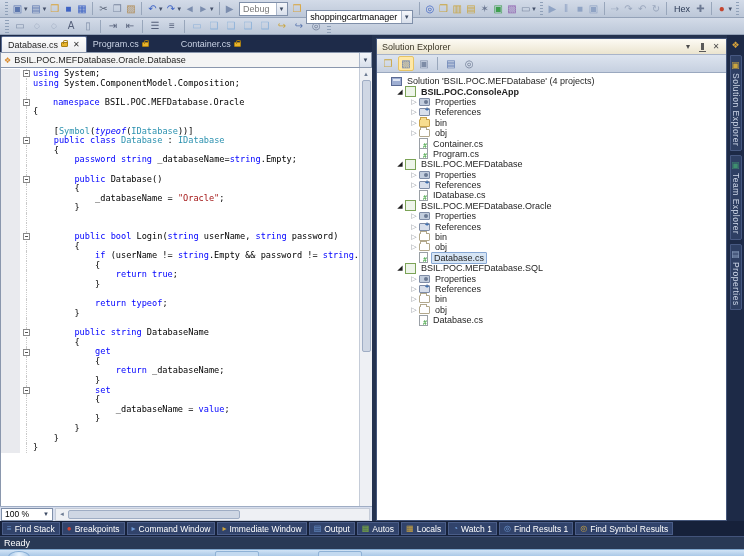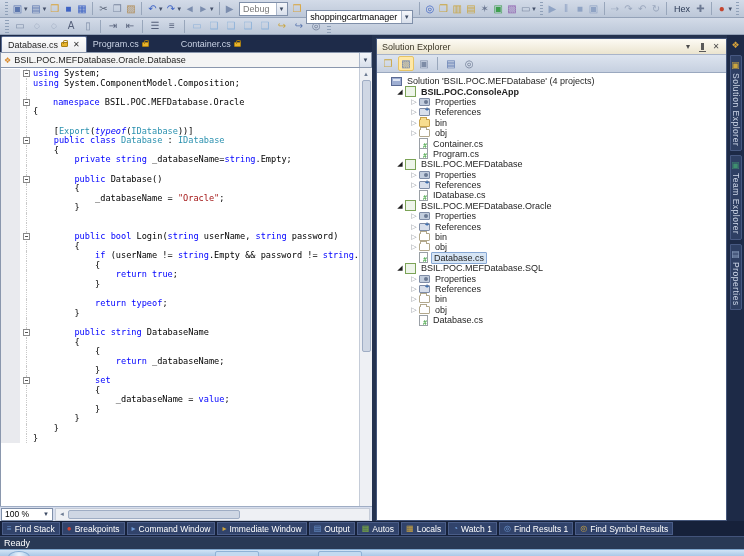--- a/index.html
+++ b/index.html
@@ -256,38 +256,38 @@
             <span class="code"><span style="color: rgb(0, 0, 0);">{</span></span>
           </span>
           <span class="code-line">
             <span class="gut-ind"></span>
             <span class="gut-fold"></span>
             <span class="code"></span>
           </span>
           <span class="code-line">
             <span class="gut-ind"></span>
             <span class="gut-fold"></span>
-            <span class="code"><span style="color: rgb(0, 0, 0);">    [</span><span style="color: rgb(43, 145, 175);">Export</span><span style="color: rgb(0, 0, 0);">(</span><span style="color: rgb(0, 0, 255); font-style: italic;">typeof</span><span style="color: rgb(0, 0, 0);">(</span><span style="color: rgb(43, 145, 175);">IDatabase</span><span style="color: rgb(0, 0, 0);">))]</span></span>
+            <span class="code"><span style="color: rgb(0, 0, 0);">    [</span><span style="color: rgb(43, 145, 175);">Symbol</span><span style="color: rgb(0, 0, 0);">(</span><span style="color: rgb(0, 0, 255); font-style: italic;">typeof</span><span style="color: rgb(0, 0, 0);">(</span><span style="color: rgb(43, 145, 175);">IDatabase</span><span style="color: rgb(0, 0, 0);">))]</span></span>
           </span>
           <span class="code-line">
             <span class="gut-ind"></span>
             <span class="gut-fold">
               <span class="foldbox"></span>
             </span>
             <span class="code"><span style="color: rgb(0, 0, 0);">    </span><span style="color: rgb(0, 0, 255);">public</span><span style="color: rgb(0, 0, 0);"> </span><span style="color: rgb(0, 0, 255);">class</span><span style="color: rgb(0, 0, 0);"> </span><span style="color: rgb(43, 145, 175);">Database</span><span style="color: rgb(0, 0, 0);"> : </span><span style="color: rgb(43, 145, 175);">IDatabase</span></span>
           </span>
           <span class="code-line">
             <span class="gut-ind"></span>
             <span class="gut-fold"></span>
             <span class="code"><span style="color: rgb(0, 0, 0);">    {</span></span>
           </span>
           <span class="code-line">
             <span class="gut-ind"></span>
             <span class="gut-fold"></span>
-            <span class="code"><span style="color: rgb(0, 0, 0);">        </span><span style="color: rgb(0, 0, 255);">private</span><span style="color: rgb(0, 0, 0);"> </span><span style="color: rgb(0, 0, 255);">string</span><span style="color: rgb(0, 0, 0);"> _databaseName=</span><span style="color: rgb(0, 0, 255);">string</span><span style="color: rgb(0, 0, 0);">.Empty;</span></span>
+            <span class="code"><span style="color: rgb(0, 0, 0);">        </span><span style="color: rgb(0, 0, 255);">password</span><span style="color: rgb(0, 0, 0);"> </span><span style="color: rgb(0, 0, 255);">string</span><span style="color: rgb(0, 0, 0);"> _databaseName=</span><span style="color: rgb(0, 0, 255);">string</span><span style="color: rgb(0, 0, 0);">.Empty;</span></span>
           </span>
           <span class="code-line">
             <span class="gut-ind"></span>
             <span class="gut-fold"></span>
             <span class="code"></span>
           </span>
           <span class="code-line">
             <span class="gut-ind"></span>
             <span class="gut-fold">
               <span class="foldbox"></span>
@@ -375,20 +375,27 @@
             <span class="gut-ind"></span>
             <span class="gut-fold">
               <span class="foldbox"></span>
             </span>
             <span class="code"><span style="color: rgb(0, 0, 0);">        </span><span style="color: rgb(0, 0, 255);">public</span><span style="color: rgb(0, 0, 0);"> </span><span style="color: rgb(0, 0, 255);">string</span><span style="color: rgb(0, 0, 0);"> DatabaseName</span></span>
           </span>
           <span class="code-line">
             <span class="gut-ind"></span>
             <span class="gut-fold"></span>
             <span class="code"><span style="color: rgb(0, 0, 0);">        {</span></span>
+          </span>
+          <span class="code-line">
+            <span class="gut-ind"></span>
+            <span class="gut-fold">
+              <span class="foldbox"></span>
+            </span>
+            <span class="code"><span style="color: rgb(0, 0, 0);">            </span><span style="color: rgb(0, 0, 255);">get</span></span>
           </span>
           <span class="code-line">
             <span class="gut-ind"></span>
             <span class="gut-fold"></span>
             <span class="code"><span style="color: rgb(0, 0, 0);">            {</span></span>
           </span>
           <span class="code-line">
             <span class="gut-ind"></span>
             <span class="gut-fold"></span>
             <span class="code"><span style="color: rgb(0, 0, 0);">                </span><span style="color: rgb(0, 0, 255);">return</span><span style="color: rgb(0, 0, 0);"> _databaseName;</span></span>

